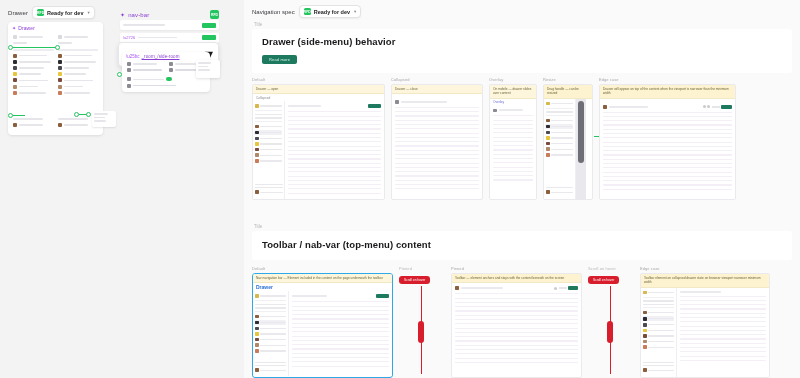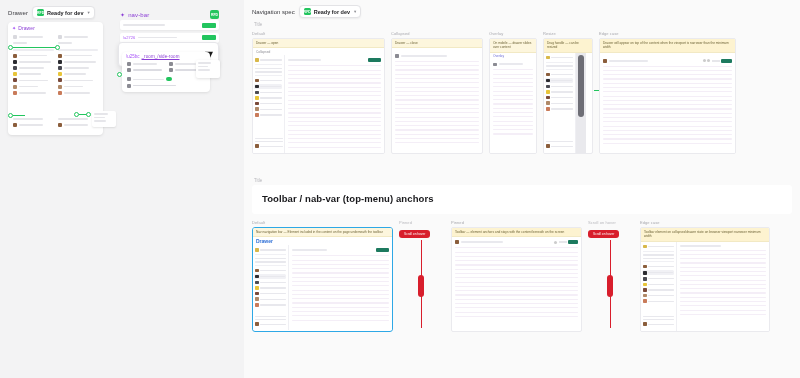--- a/index.html
+++ b/index.html
@@ -341,20 +341,24 @@
       <span style="font-size:6px;color:#3a3a3f;">Navigation spec</span>
       <span class="pill">
         <span class="sw">RFD</span>
         <span class="nm">Ready for dev</span>
         <span class="chev">▾</span>
       </span>
     </div>
 
     <div class="section" style="margin-top:4px;">
       <div class="sec-mini-label">Title</div>
+      <div class="sec-title-box">
+        <div class="sec-title">Drawer (side-menu) behavior</div>
+        <span class="cta">Read more</span>
+      </div>
 
       <div class="thumbs">
 
         <div class="thumb-col">
           <div class="thumb-cap">Default</div>
           <div class="shot" style="width:133px;height:116px;">
             <div class="note">Drawer — open</div>
             <div class="subnote">Collapsed</div>
             <div class="shot-body" style="height:99px;">
               <div class="shot-side">
@@ -607,21 +611,21 @@
             </div>
           </div>
         </div>
 
       </div>
     </div>
 
     <div class="section" style="margin-top:24px;">
       <div class="sec-mini-label">Title</div>
       <div class="sec-title-box" style="padding:8px 10px 10px;">
-        <div class="sec-title">Toolbar / nab-var (top-menu) anchors</div>
+        <div class="sec-title">Toolbar / nab-var (top-menu) content</div>
       </div>
 
       <div class="thumbs" style="padding-top:6px;">
 
         <div class="thumb-col">
           <div class="thumb-cap">Default</div>
           <div class="shot sel" style="width:141px;height:105px;">
             <div class="note">Nav navigation bar — Element included in the content on the page underneath the toolbar</div>
             <div style="font-size:5px;color:#2e6fd6;padding:1px 3px;font-weight:600;">Drawer</div>
             <div class="shot-body" style="height:85px;">

